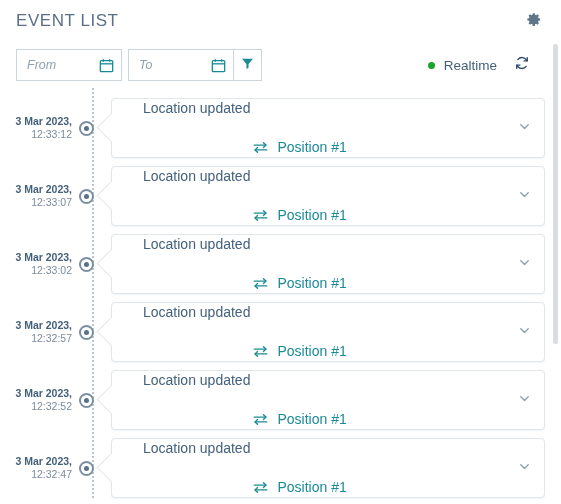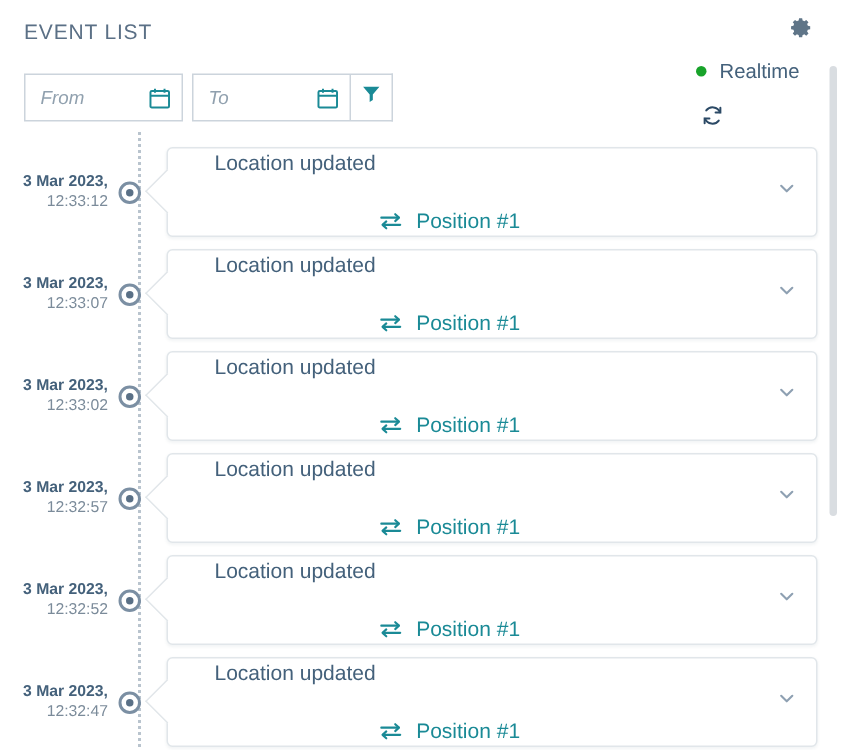--- a/index.html
+++ b/index.html
@@ -28,21 +28,21 @@
   
   .panel-header {
     height: 42px;
     display: flex;
     align-items: center;
     justify-content: space-between;
     padding: 0 16px 0 16px;
   }
 
   .panel-title {
-    font-size: 14px;
+    font-size: 17px;
     letter-spacing: 0.55px;
     color: #5b7086;
     font-weight: 400;
     text-transform: uppercase;
     white-space: nowrap;
   }
 
   .gear-btn {
     width: 22px;
     height: 22px;
@@ -106,24 +106,23 @@
     background: #fff;
     display: flex;
     align-items: center;
     justify-content: center;
     cursor: pointer;
   }
 
   .toolbar-right {
     margin-left: auto;
     display: flex;
-    align-items: flex-start;
+    align-items: center;
     gap: 14px;
     padding-right: 12px;
-    flex-direction: column;
   }
 
   .realtime {
     display: flex;
     align-items: center;
     gap: 9px;
     cursor: pointer;
   }
 
   .realtime-dot {

